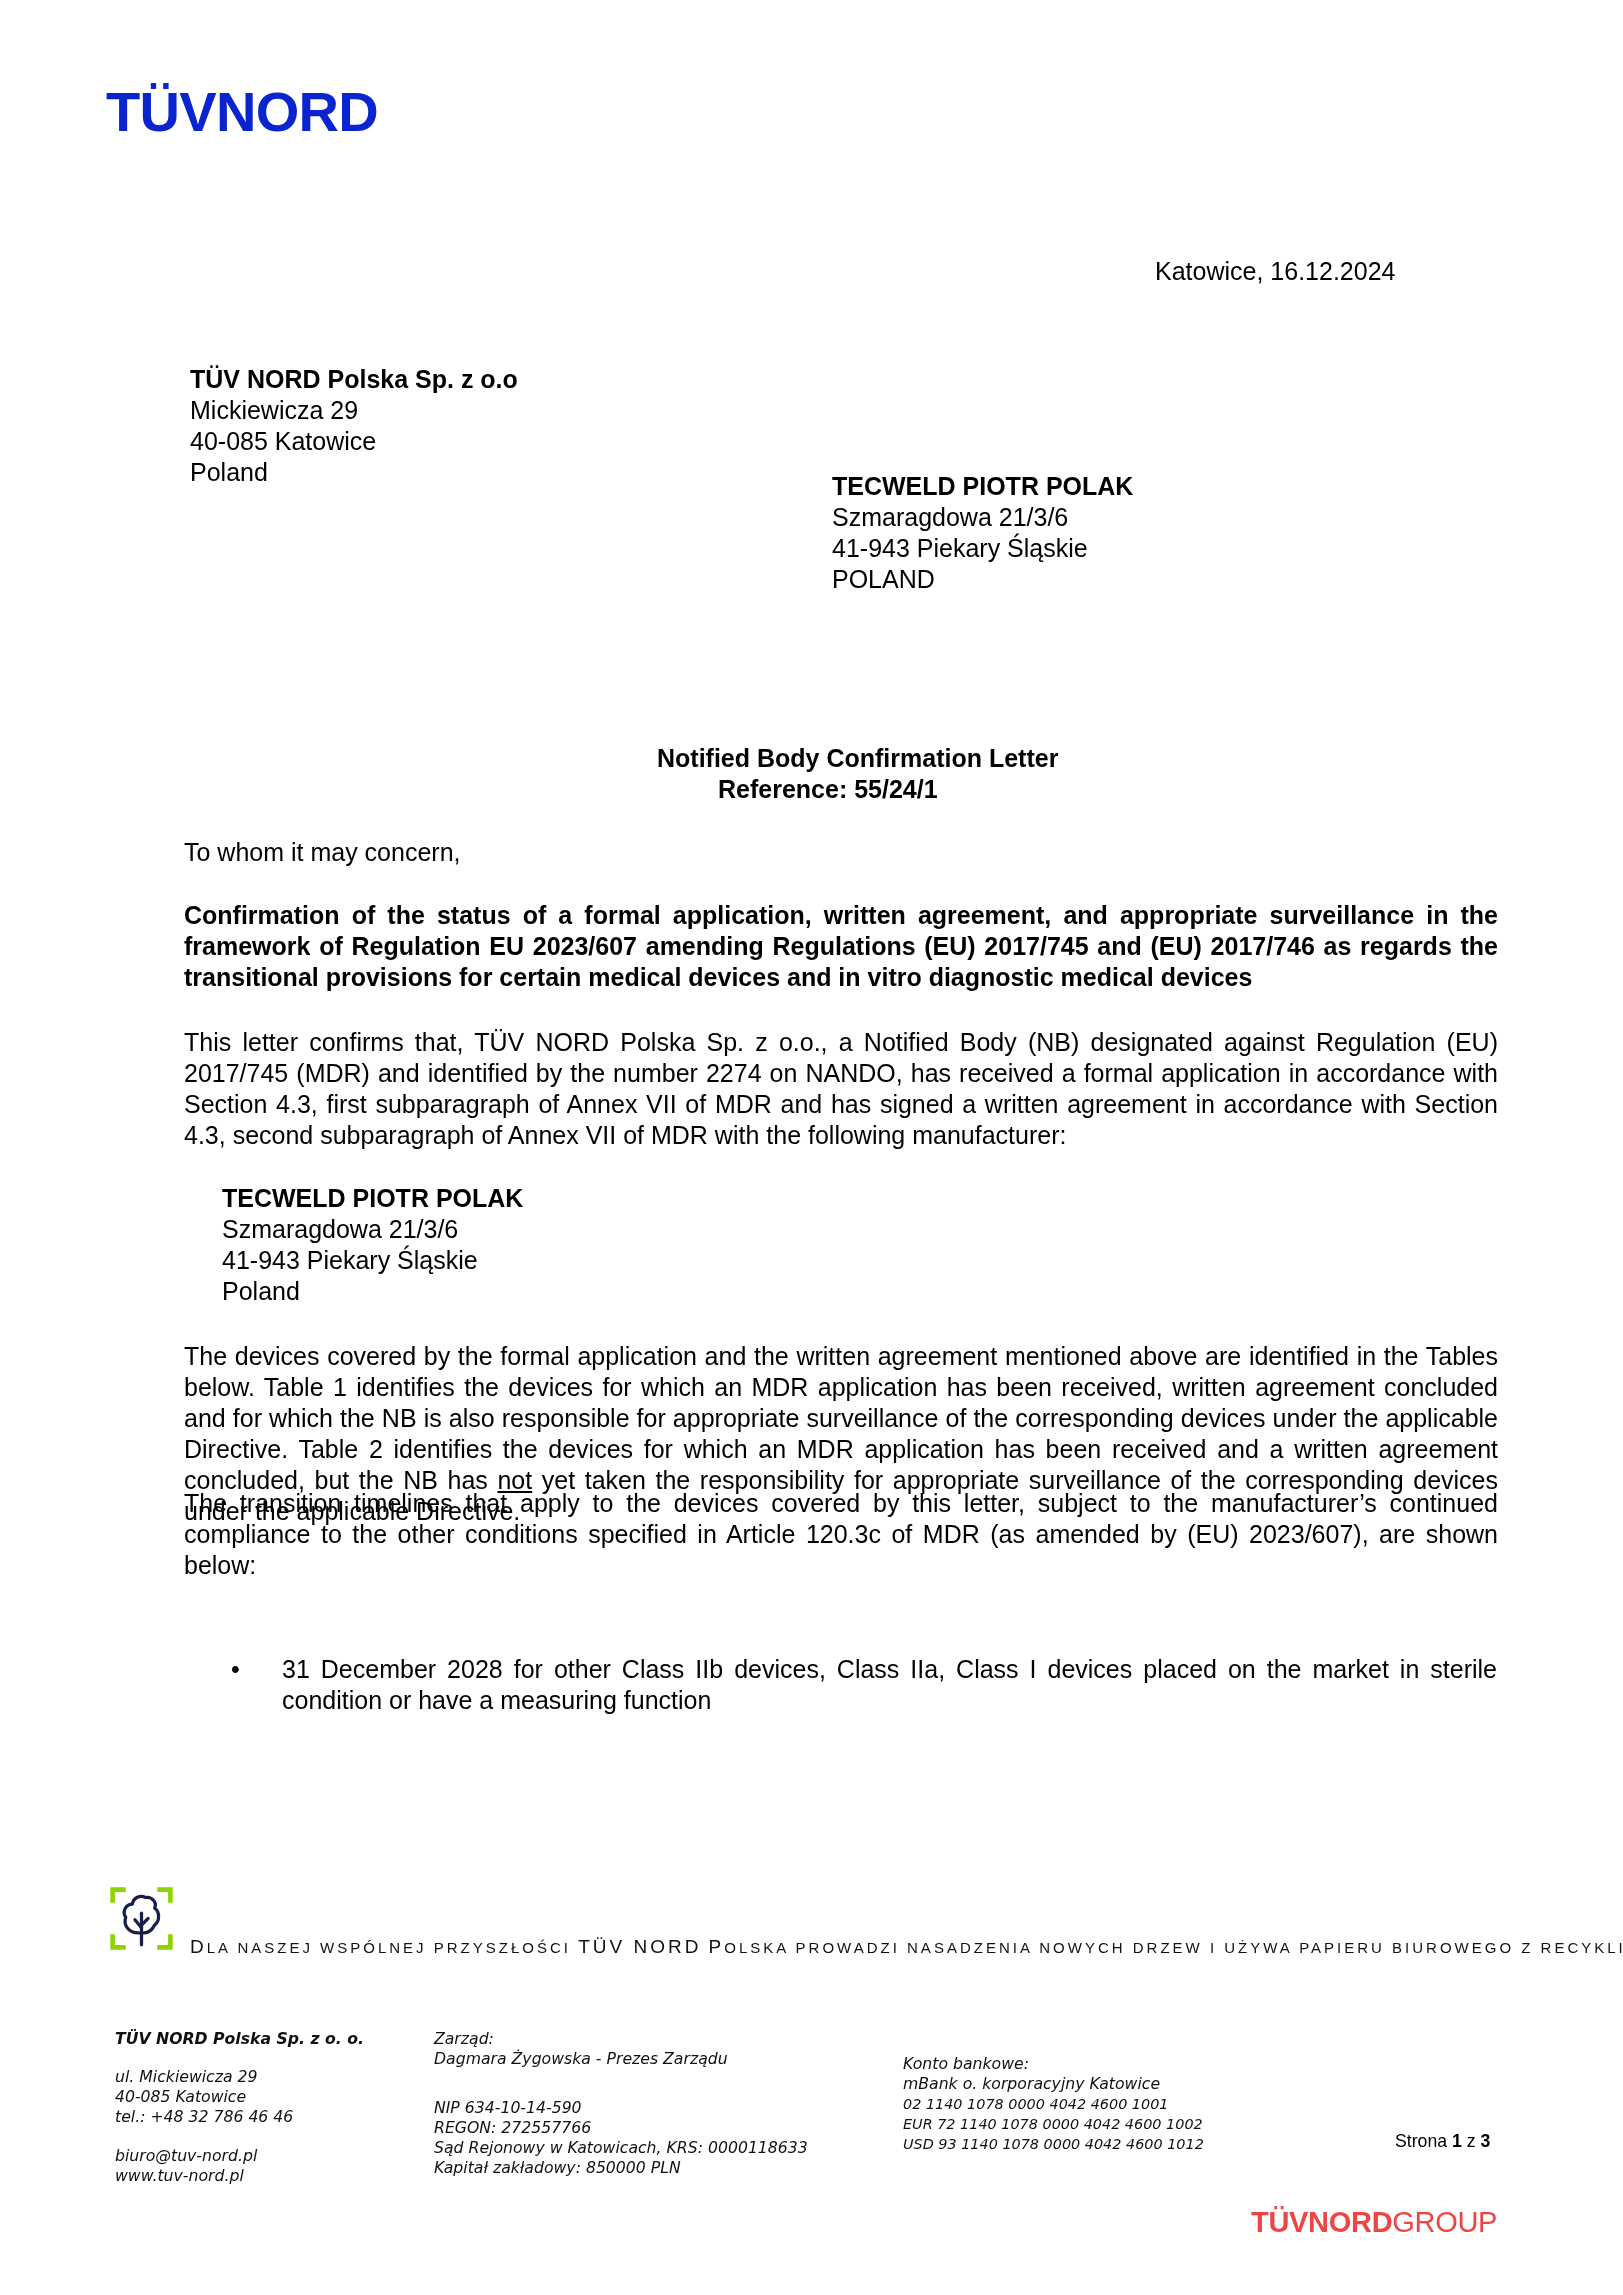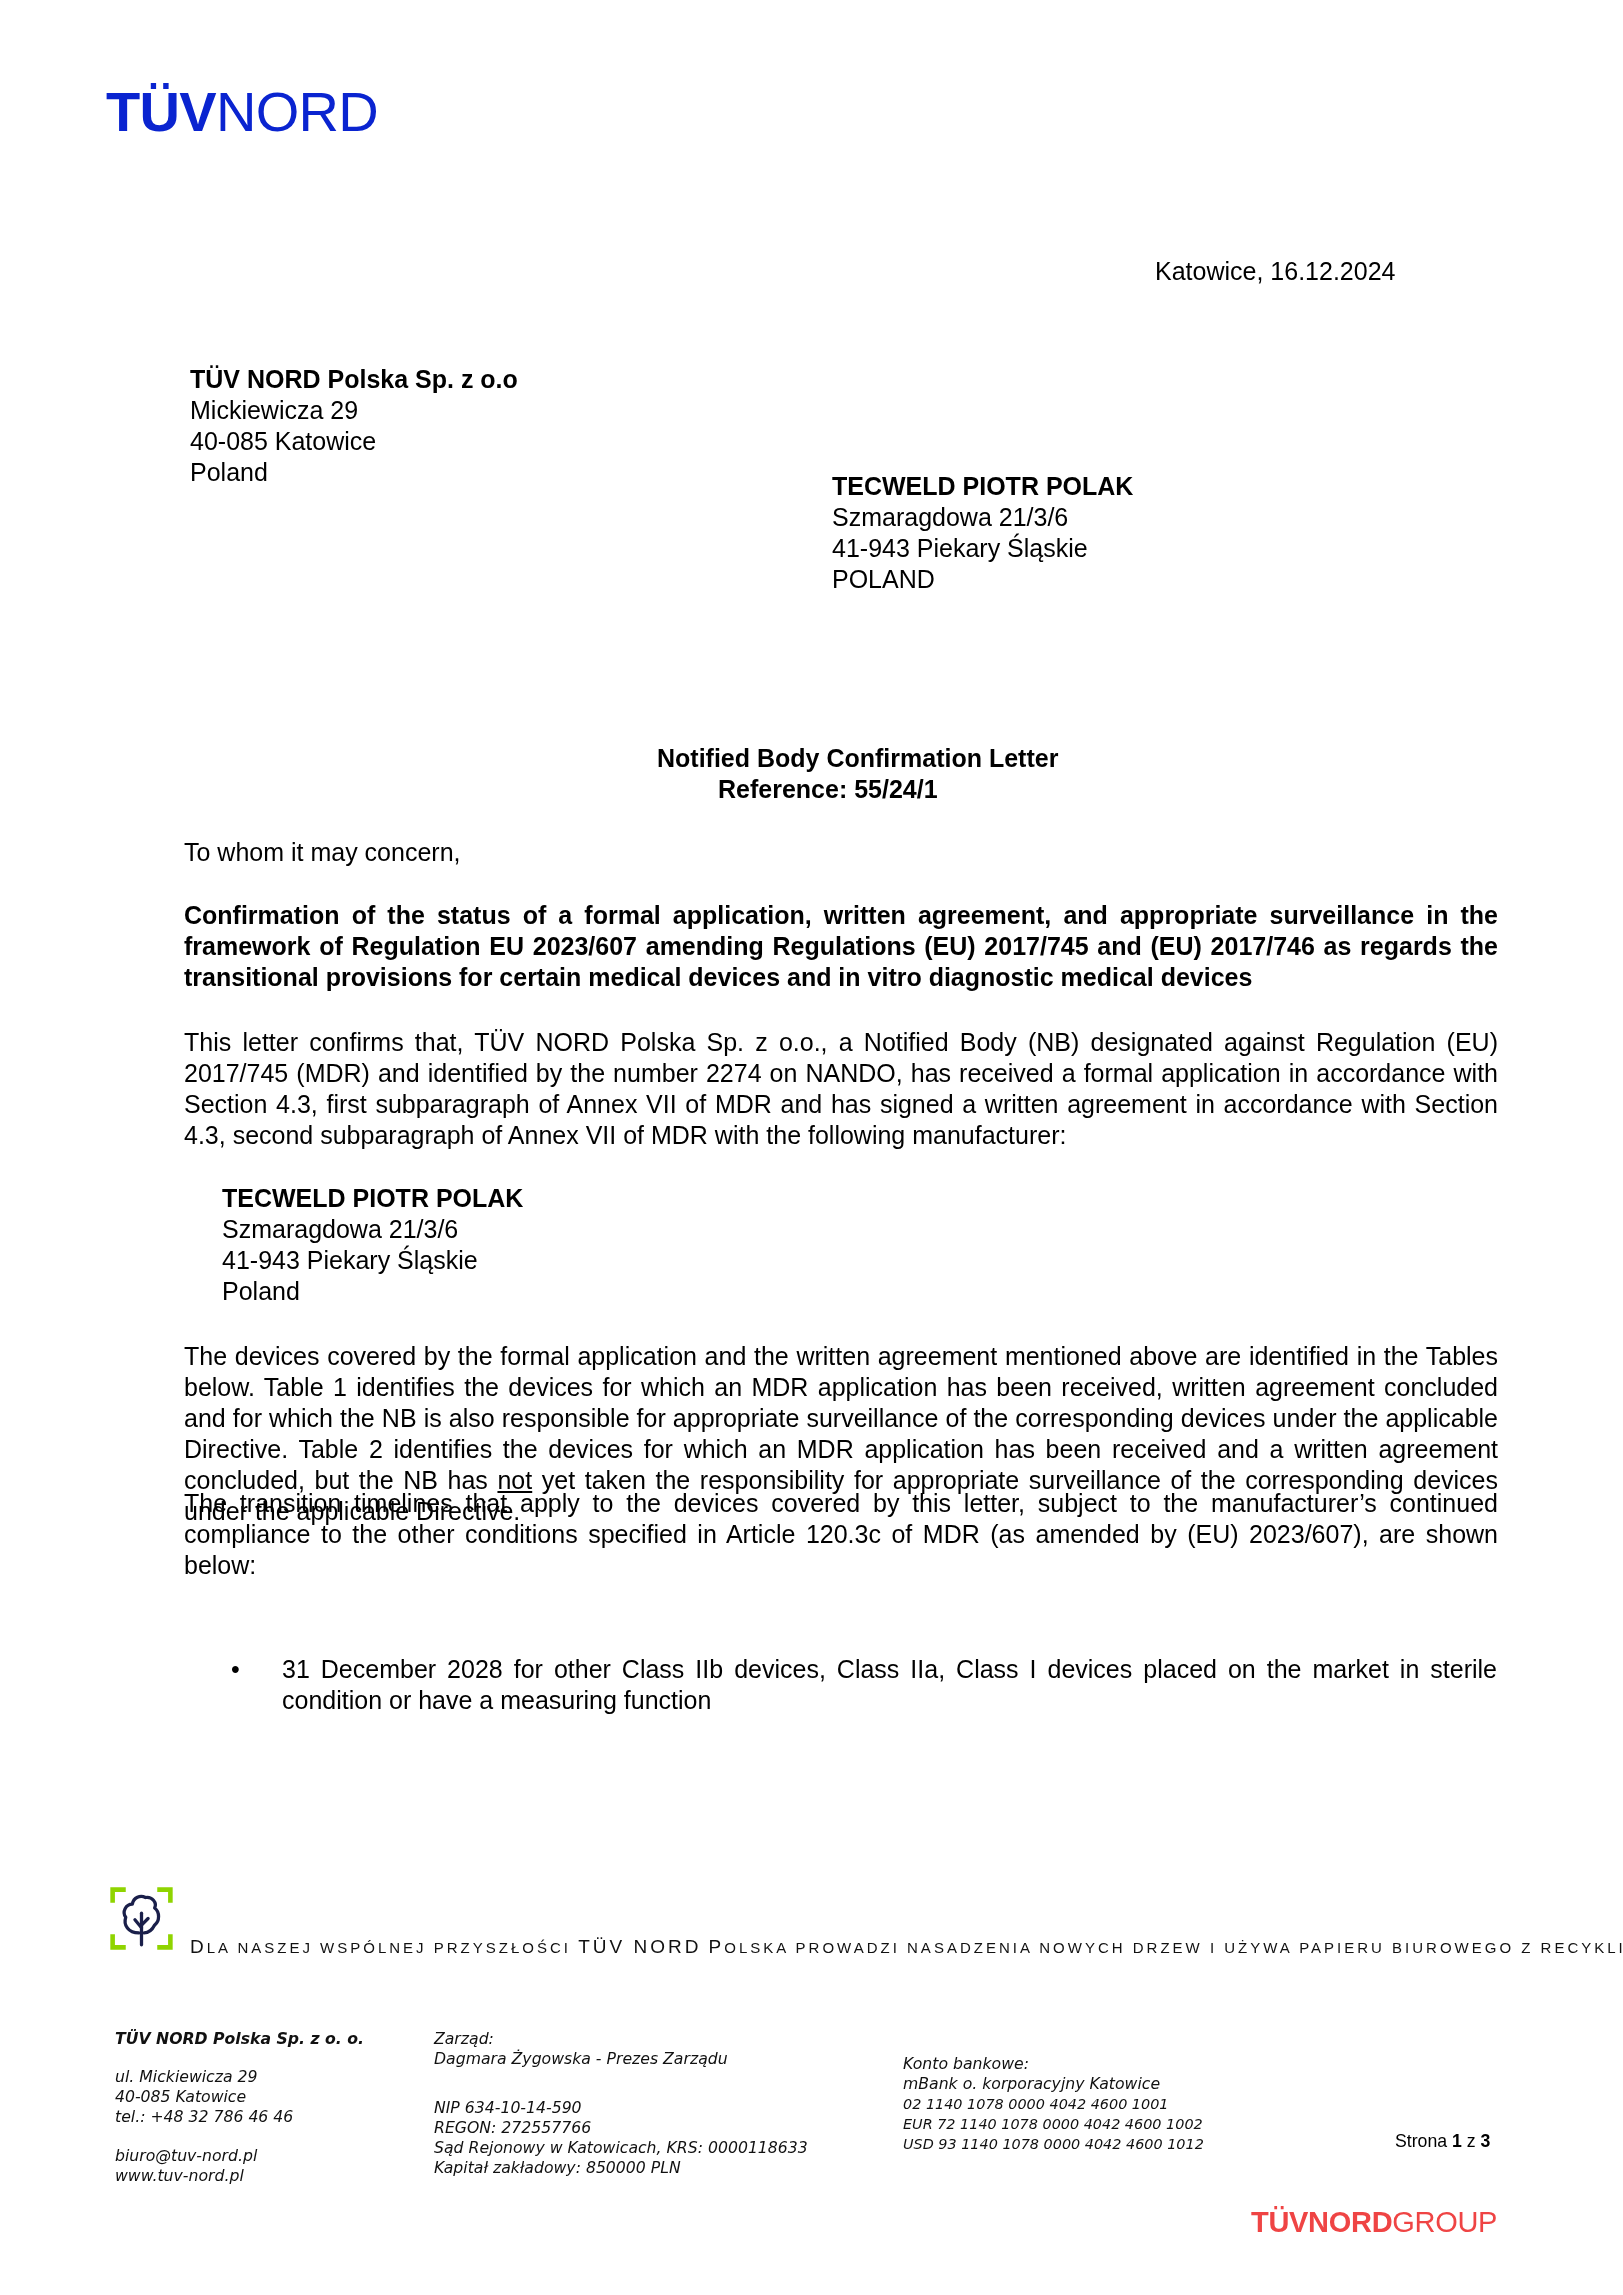--- a/index.html
+++ b/index.html
@@ -45,21 +45,21 @@
   .gap2 { height: 29px; }
   .page-num { left: 1395px; top: 2131px; font-size: 17.7px; }
   .group-logo { left: 1251px; top: 2208px; font-size: 29px; color: #ef4444; white-space: nowrap; letter-spacing: -0.3px; line-height: 1; }
   .group-logo .b { font-weight: 700; }
   .group-logo .r { font-weight: 400; }
 </style>
 </head>
 <body>
 
 <div class="abs logo">
-  <span class="b">TÜV</span><span class="r" style="font-weight:400">NORD</span>
+  <span class="b">TÜV</span><span class="r" style="font-weight:700">NORD</span>
 </div>
 
 <div class="abs txt date">Katowice, 16.12.2024</div>
 
 <div class="abs txt sender">
   <div class="bold">TÜV NORD Polska Sp. z o.o</div>
   <div>Mickiewicza 29</div>
   <div>40-085 Katowice</div>
   <div>Poland</div>
 </div>

